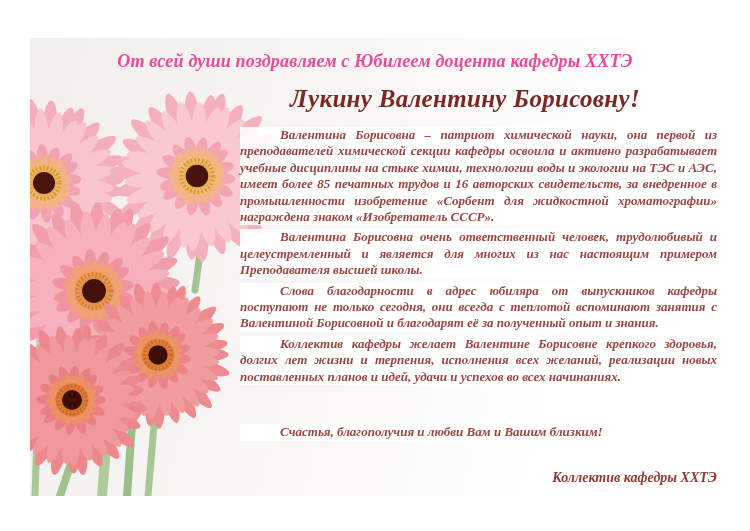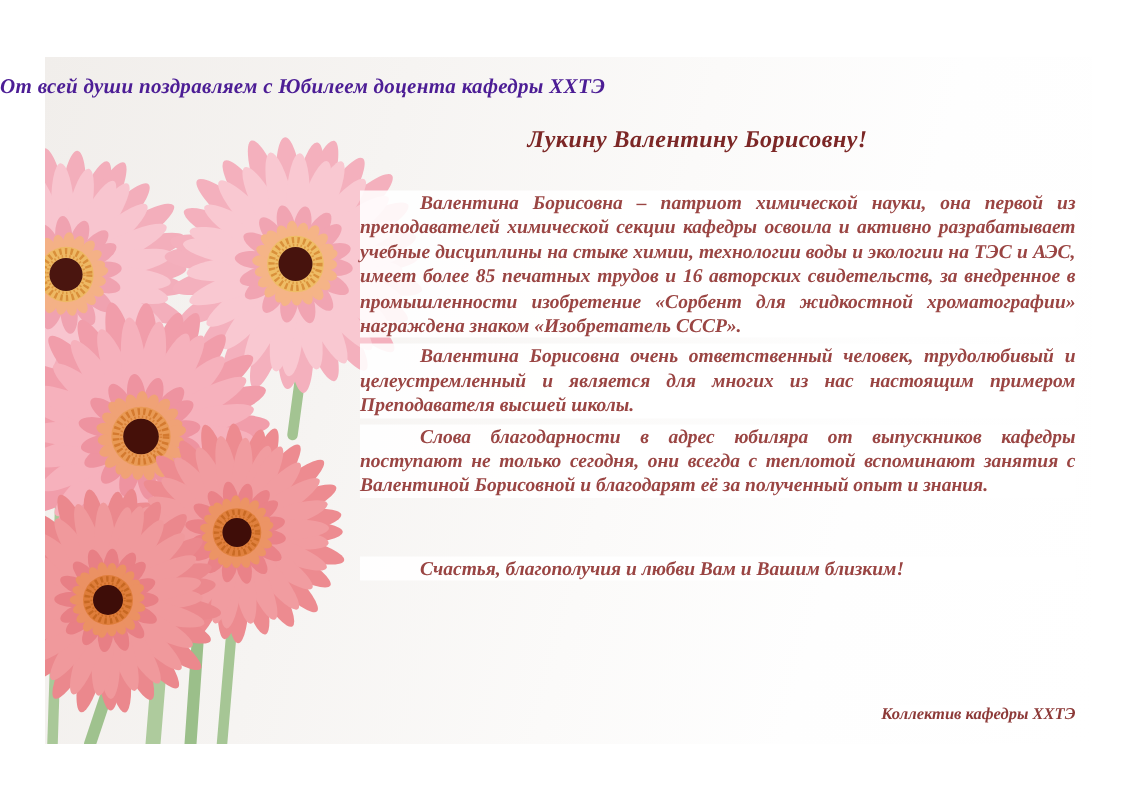--- a/index.html
+++ b/index.html
@@ -13,41 +13,41 @@
   
   #photo{
     position:absolute;left:30px;top:38px;width:698px;height:458px;
     background:linear-gradient(105deg,#f1eeeb 0%,#f6f4f2 30%,#fbfaf9 55%,#fefefe 75%,#ffffff 100%);
     overflow:hidden;
   }
   #photo svg{position:absolute;left:0;top:0;}
   
   .txt{position:absolute;color:#9a4543;font-weight:bold;font-style:italic;}
   #greeting-intro{
-    left:0;top:51px;width:750px;
-    font-size:14px;color:#4c1d95;letter-spacing:.2px;
+    left:0;top:51px;width:750px;text-align:center;
+    font-size:18px;color:#ec4899;letter-spacing:.2px;
   }
   #greeting-name{
     left:230px;top:85px;width:470px;text-align:center;
-    font-size:16px;color:#7c2726;letter-spacing:.3px;
+    font-size:25px;color:#7c2726;letter-spacing:.3px;
   }
   #letter{
     left:240px;top:127px;width:477px;
     font-size:13px;line-height:16.4px;
   }
   #letter p{
     margin:0 0 4px 0;
     text-indent:40px;
     text-align:justify;
     background:rgba(255,255,255,0.88);
   }
   #letter p:last-child{text-align:left;margin-top:39px;}
   #signature{
     right:33px;top:470px;
-    font-size:11px;color:#8d3a38;
+    font-size:14px;color:#8d3a38;
     background:rgba(255,255,255,0.85);
   }
 </style>
 </head>
 <body>
 
 <div id="card">
 
   <div id="photo">
     <svg id="bouquet" width="698" height="458" viewBox="0 0 698 458">
@@ -541,18 +541,19 @@
   </div>
 
   <div class="txt" id="greeting-intro">От всей души поздравляем с Юбилеем доцента кафедры ХХТЭ</div>
 
   <div class="txt" id="greeting-name">Лукину Валентину Борисовну!</div>
 
   <div class="txt" id="letter">
     <p>Валентина Борисовна – патриот химической науки, она первой из преподавателей химической секции кафедры освоила и активно разрабатывает учебные дисциплины на стыке химии, технологии воды и экологии на ТЭС и АЭС, имеет более 85 печатных трудов и 16 авторских свидетельств, за внедренное в промышленности изобретение «Сорбент для жидкостной хроматографии» награждена знаком «Изобретатель СССР».</p>
     <p>Валентина Борисовна очень ответственный человек, трудолюбивый и целеустремленный и является для многих из нас настоящим примером Преподавателя высшей школы.</p>
     <p>Слова благодарности в адрес юбиляра от выпускников кафедры поступают не только сегодня, они всегда с теплотой вспоминают занятия с Валентиной Борисовной и благодарят её за полученный опыт и знания.</p>
+    <p>Коллектив кафедры желает Валентине Борисовне крепкого здоровья, долгих лет жизни и терпения, исполнения всех желаний, реализации новых поставленных планов и идей, удачи и успехов во всех начинаниях.</p>
     <p>Счастья, благополучия и любви Вам и Вашим близким!</p>
   </div>
 
   <div class="txt" id="signature">Коллектив кафедры ХХТЭ</div>
 
 </div>
 
 </body></html>

